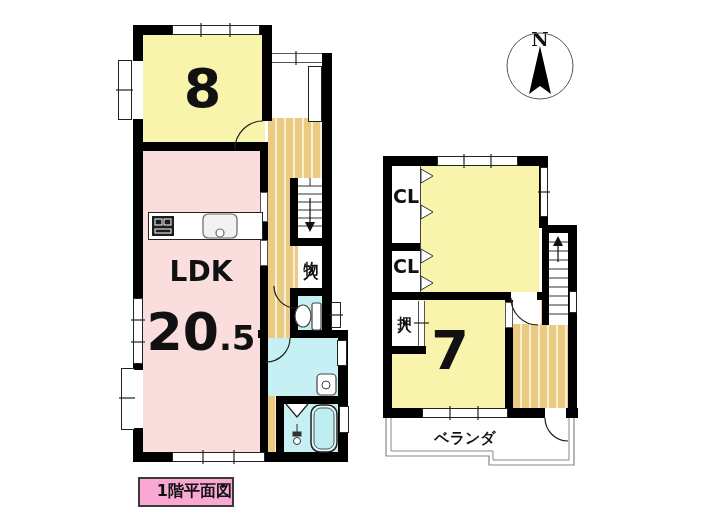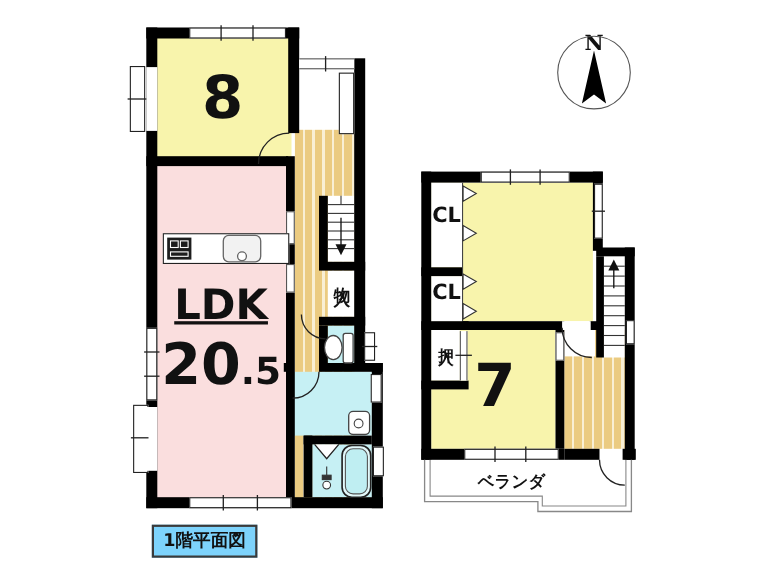--- a/index.html
+++ b/index.html
@@ -13,22 +13,22 @@
   .gap{position:absolute;background:#fff;}
   .slide{position:absolute;background:#fff;border:1px solid #555;box-sizing:border-box;}
   .wood{background:repeating-linear-gradient(to right,#ebcb81 0 7px,#f9efd4 7px 9px);}
   .yellow{background:#f8f4ac;}
   .pink{background:#fadede;}
   .cyan{background:#c6f0f4;}
   .num{position:absolute;font-family:"DejaVu Sans",sans-serif;font-weight:bold;color:#111;
        text-align:center;line-height:1;}
   .vtext{position:absolute;writing-mode:vertical-rl;text-orientation:upright;
          font-weight:bold;color:#111;font-family:"DejaVu Sans",sans-serif;}
-  .cap{position:absolute;border:2px solid #3a3a3a;background:#7dd3fc;font-weight:bold;
-       font-size:16px;text-align:center;color:#111;font-family:"DejaVu Sans",sans-serif;}
+  .cap{position:absolute;border:2px solid #3a3a3a;background:#f9a8d4;font-weight:bold;
+       font-size:16px;text-align:right;color:#111;font-family:"DejaVu Sans",sans-serif;}
   .cl{position:absolute;font-weight:bold;font-size:19px;text-align:center;
       font-family:"DejaVu Sans",sans-serif;}
   svg{position:absolute;left:0;top:0;pointer-events:none;}
   .compassN{position:absolute;font-family:"DejaVu Serif",serif;font-weight:bold;
             font-size:19px;text-align:center;}
   .counter{position:absolute;background:#fff;border:1.5px solid #222;box-sizing:border-box;}
 </style>
 </head>
 <body>
 
@@ -107,21 +107,21 @@
   <div class="win" style="left:437px;top:156px;width:81px;height:10px;"></div>
   <div class="win" style="left:540px;top:167px;width:8px;height:50px;"></div>
   <div class="win" style="left:569px;top:291px;width:8px;height:22px;"></div>
   <div class="win" style="left:422px;top:408px;width:86px;height:10px;"></div>
   <div class="slide" style="left:418px;top:301px;width:7px;height:45px;border-top:none;border-bottom:none;"></div>
   <div class="slide" style="left:505px;top:302px;width:8px;height:26px;"></div>
   <div class="gap" style="left:511px;top:292px;width:26px;height:8px;"></div>
 
   <div class="num" style="left:140px;top:62px;width:125px;font-size:54px;">8</div>
 
-  <div class="num" style="left:138px;top:258px;width:126px;font-size:38px;text-decoration:underline;">LDK</div>
+  <div class="num" style="left:138px;top:258px;width:126px;font-size:28px;">LDK</div>
   <div class="num" style="left:138px;top:306px;width:126px;font-size:52px;"><span>20</span><span style="font-size:34px;">.5</span></div>
 
 
   <div class="num" style="left:392px;top:324px;width:116px;font-size:54px;">7</div>
 
   <div class="cl" style="left:392px;top:185px;width:28px;">CL</div>
   <div class="cl" style="left:392px;top:255px;width:28px;">CL</div>
 
   <div class="vtext" style="left:301px;top:249px;font-size:15px;letter-spacing:3px;">物入</div>
   <div class="vtext" style="left:396px;top:305px;font-size:14px;letter-spacing:2px;">押入</div>

